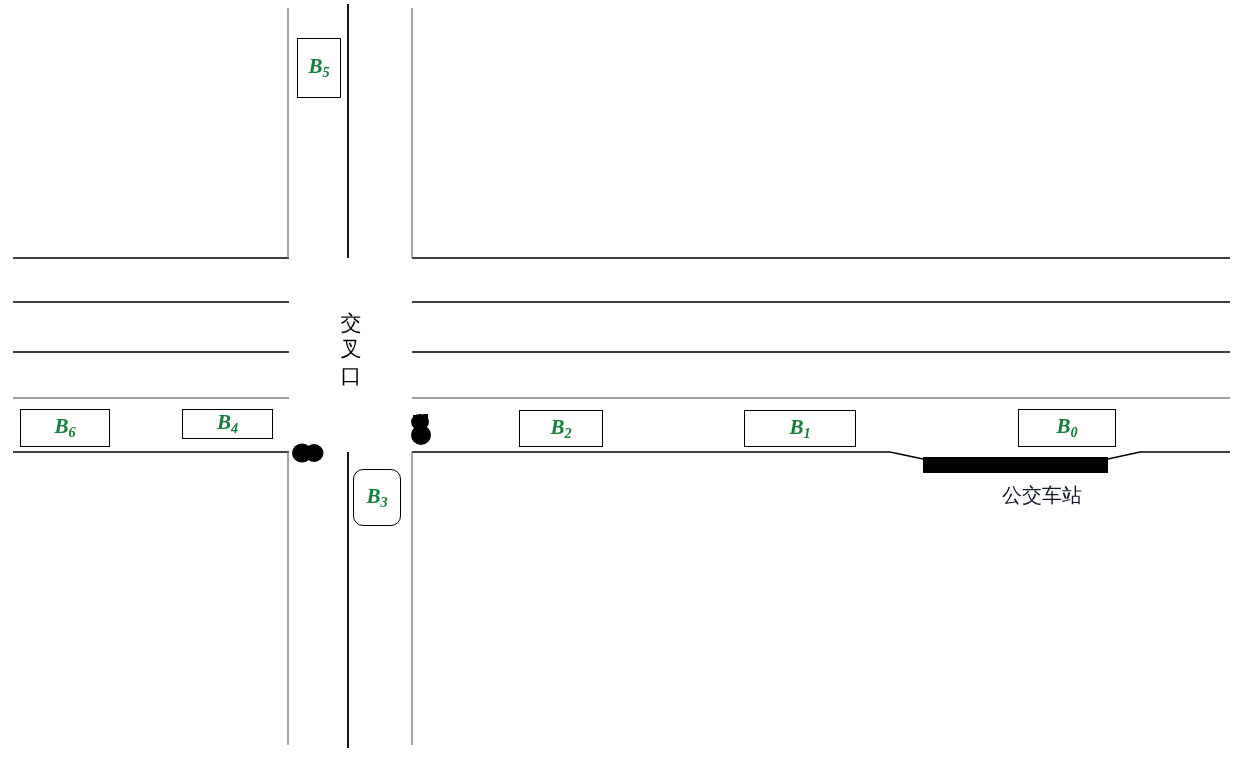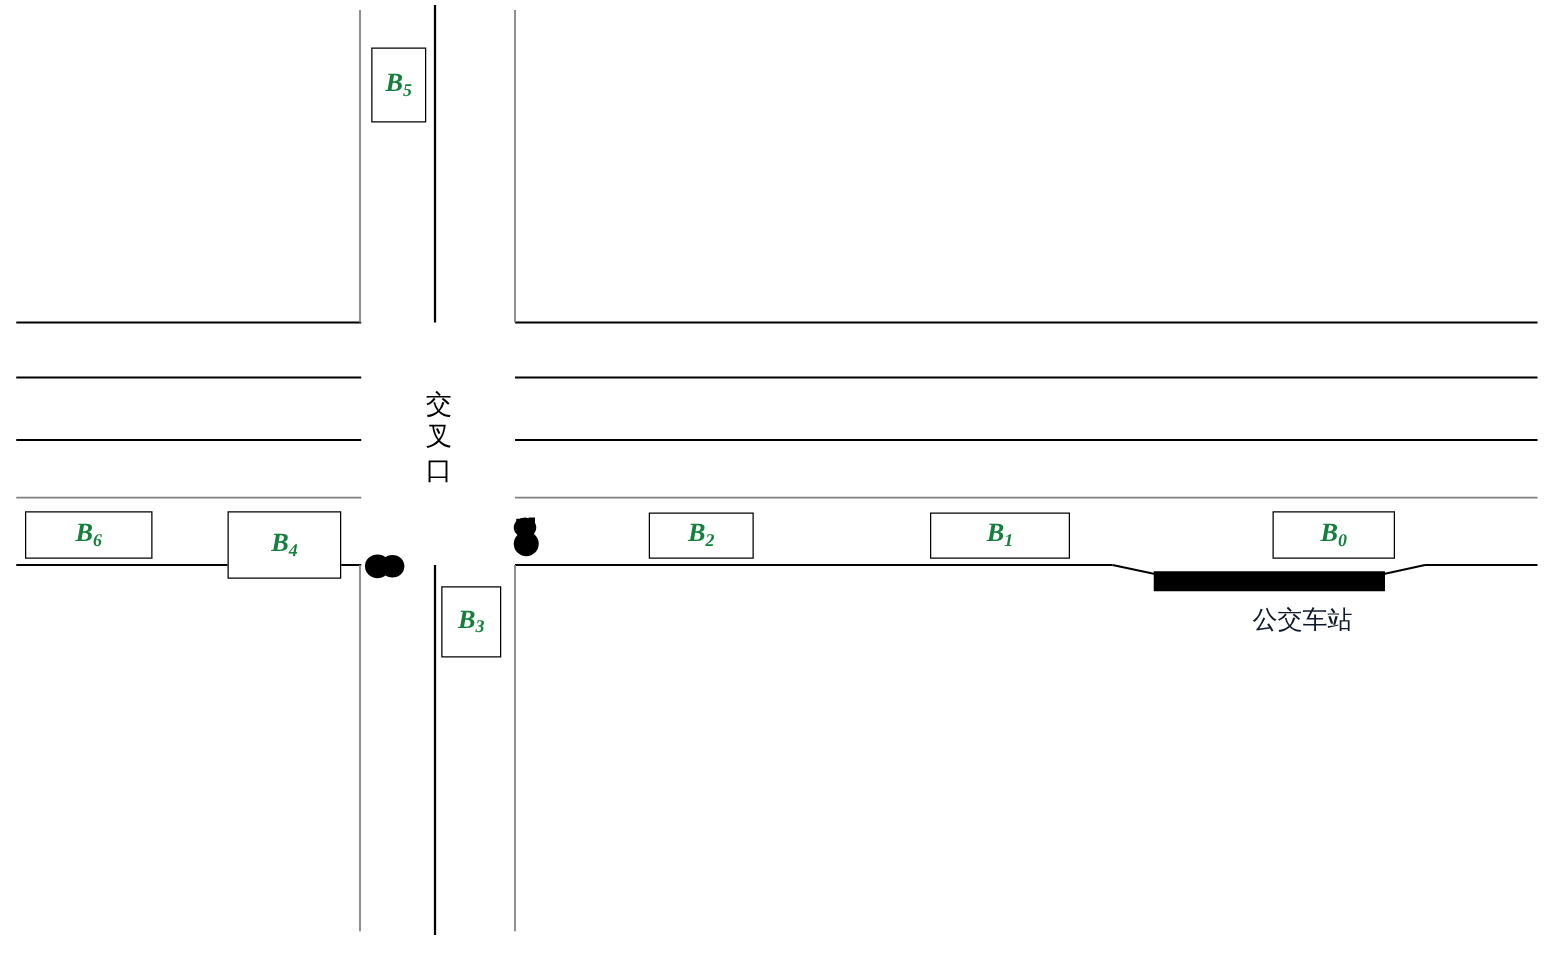--- a/index.html
+++ b/index.html
@@ -137,29 +137,29 @@
   </div>
 
   <div class="bus-box" style="left:744px; top:410px; width:112px; height:37px;">
     <span class="bus-label"><i>B</i><sub>1</sub></span>
   </div>
 
   <div class="bus-box" style="left:519px; top:410px; width:84px; height:37px;align-items:center;">
     <span class="bus-label"><i>B</i><sub>2</sub></span>
   </div>
 
-  <div class="bus-box" style="left:353px; top:469px; width:48px; height:57px;">
+  <div class="bus-box" style="left:353px; top:469px; width:48px; height:57px;border-radius:10px;">
     <span class="bus-label"><i>B</i><sub>3</sub></span>
   </div>
 
-  <div class="bus-box" style="left:182px; top:409px; width:91px; height:54px;">
+  <div class="bus-box" style="left:182px; top:409px; width:91px; height:30px;">
     <span class="bus-label"><i>B</i><sub>4</sub></span>
   </div>
 
   <div class="bus-box" style="left:297px; top:38px; width:44px; height:60px;">
     <span class="bus-label"><i>B</i><sub>5</sub></span>
   </div>
 
-  <div class="bus-box" style="left:20px; top:409px; width:102px; height:38px;">
+  <div class="bus-box" style="left:20px; top:409px; width:90px; height:38px;">
     <span class="bus-label"><i>B</i><sub>6</sub></span>
   </div>
 
 </div>
 
 </body></html>

